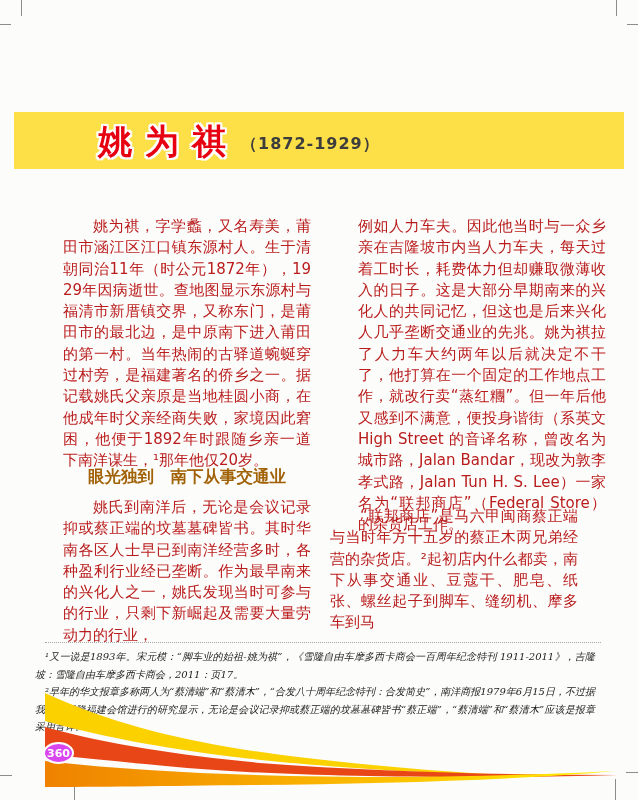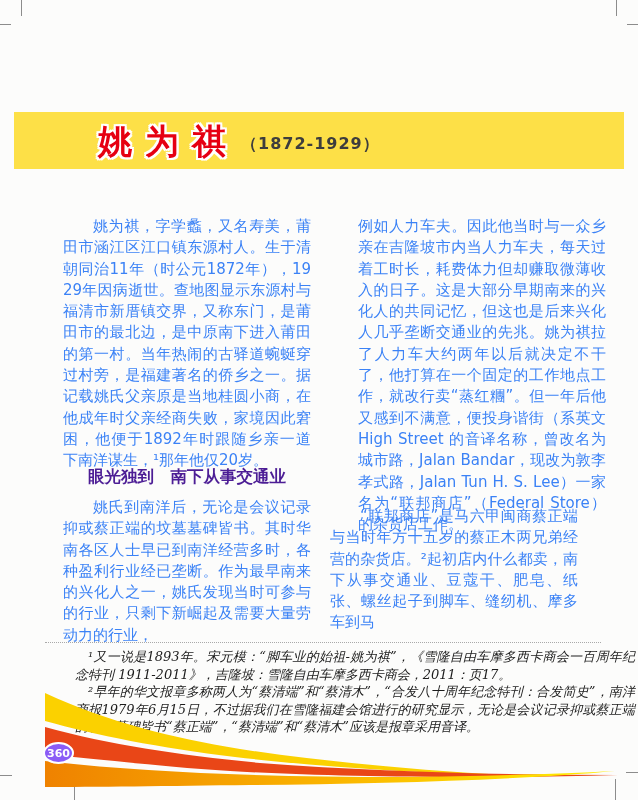--- a/index.html
+++ b/index.html
@@ -32,49 +32,49 @@
     margin-left:2px;margin-top:8px;
     font-size:16px;font-weight:bold;color:#3d3d3d;
     letter-spacing:1px;white-space:nowrap;
   }
   
   .col{position:absolute;width:248px;}
   .col-left{left:63px;top:0;}
   .col-right{left:330px;top:0;}
   .para{
     position:absolute;width:248px;
-    font-size:15px;line-height:21.3px;color:#3b82f6;
+    font-size:15px;line-height:21.3px;color:#b91c1c;
     text-align:justify;word-break:break-all;
     margin:0;
   }
   .indent{text-indent:2em;}
   .section-heading{
     position:absolute;width:248px;
-    font-size:16.5px;font-weight:bold;color:#4c1d95;
+    font-size:16.5px;font-weight:bold;color:#a16207;
     text-align:center;white-space:nowrap;
     margin:0;
   }
   
   .fn-divider{
     position:absolute;left:45px;top:642px;width:556px;height:0;
     border-top:1px dotted #a9a9a9;
   }
   .footnotes{
     position:absolute;left:35px;top:648px;width:560px;
     font-family:"DejaVu Serif",serif;font-style:italic;
-    font-size:13px;line-height:17.5px;color:#1c1c1c;
-    text-align:justify;word-break:break-all;margin-left:40px;
+    font-size:10px;line-height:17.5px;color:#1c1c1c;
+    text-align:justify;word-break:break-all;
   }
   .footnotes p{margin:0;text-indent:1em;}
   
   .swoosh-wrap{position:absolute;left:0;top:687px;width:638px;height:113px;}
   .page-badge{
     position:absolute;left:43px;top:742px;width:31px;height:22px;
     box-sizing:border-box;border:2px solid #fff;border-radius:50%;
-    background:#8b5cf6;color:#fff;
+    background:#d946ef;color:#fff;
     font-size:11px;font-weight:bold;
     display:flex;align-items:center;justify-content:center;
     z-index:5;letter-spacing:0;
   }
 </style>
 </head>
 <body>
 
 <div class="page">
 

